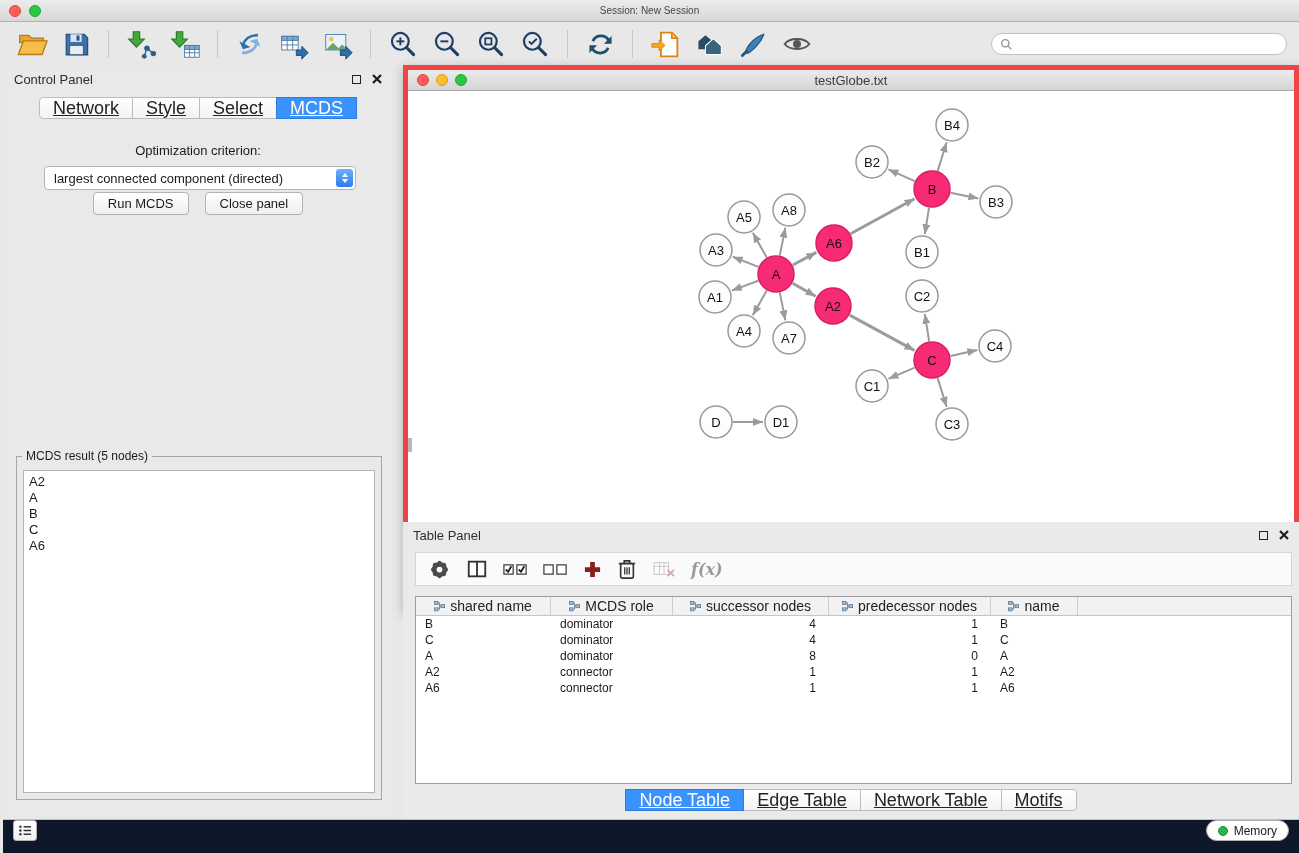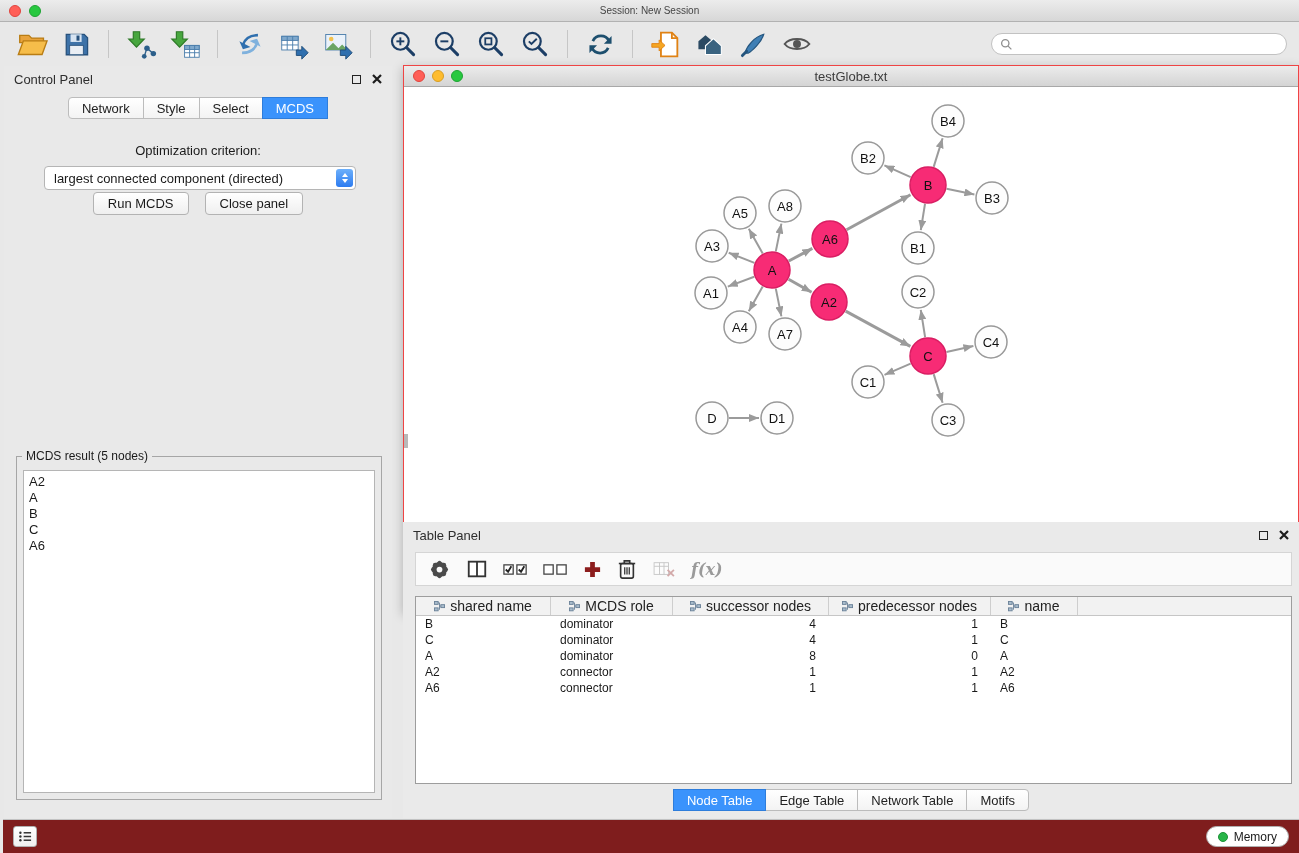--- a/index.html
+++ b/index.html
@@ -47,22 +47,22 @@
     background:#e9e9e9; display:flex; flex-direction:column;
   }
   .panel-header { height:26px; display:flex; align-items:center; padding:0 10px; flex:0 0 auto; }
   .panel-title { font-size:13px; color:#2e2e2e; }
   .panel-hbtns { margin-left:auto; display:flex; gap:11px; align-items:center; }
   .float-ico { width:9px; height:9px; border:1.5px solid #222; display:inline-block; }
   .cp-tabs { display:flex; justify-content:center; margin-top:5px; flex:0 0 auto; }
   .seg-tab {
     border:1px solid #bcbcbc; margin-left:-1px;
     background:linear-gradient(#ffffff,#f3f3f3);
-    padding:0 13px; font-size:13px; height:22px;
-    display:flex; align-items:center; color:#222;
+    padding:0 13px; font-size:18px; height:22px;
+    display:flex; align-items:center; color:#222;text-decoration:underline;
   }
   .seg-tab:first-child { border-radius:4px 0 0 4px; margin-left:0; }
   .seg-tab:last-child  { border-radius:0 4px 4px 0; }
   .seg-tab.active {
     background:#3a93fc; color:#fff; border-color:#2e7ddb;
     border-radius:0; z-index:2; position:relative;
   }
   .opt-label { text-align:center; margin-top:24px; font-size:13px; }
   .combo {
     margin:8px 36px 0 40px; height:24px;
@@ -93,21 +93,21 @@
   }
   .result-list {
     position:absolute; left:6px; right:6px; top:13px; bottom:6px;
     background:#fff; border:1px solid #b5b5b5; padding:3px 5px;
     font-size:13px; line-height:16px; overflow:hidden;
   }
 
   
   .net-window {
     position:absolute; left:403px; top:65px; width:896px; height:547px;
-    border:1px solid #ef4444; background:#fff;
+    border:5px solid #ef4444; background:#fff;
     box-shadow:0 3px 10px rgba(0,0,0,.25);
   }
   .net-titlebar {
     height:21px; background:linear-gradient(#ececec,#d4d4d4);
     border-bottom:1px solid #a8a8a8; position:relative;
     display:flex; align-items:center; justify-content:center;
     font-size:13px; color:#3c3c3c;
   }
   .net-lights { position:absolute; left:9px; top:4px; display:flex; gap:7px; }
   .net-canvas { position:absolute; top:22px; left:0; right:0; bottom:0; background:#fff; overflow:hidden; }
@@ -139,22 +139,22 @@
   }
   .tp-hcell.fill { flex:1 1 auto; border-right:none; }
   .tp-row { display:flex; height:16px; align-items:center; }
   .tp-cell { padding:0 9px; flex:0 0 auto; white-space:nowrap; overflow:hidden; }
   .tp-cell.num { text-align:right; padding-right:13px; }
   .tp-tabs { position:absolute; bottom:7px; left:0; right:0; display:flex; justify-content:center; }
 
   
   .statusbar {
     position:absolute; left:3px; right:0; bottom:0; height:34px;
-    background:#7f1d1d; border-top:1px solid #c2c2c2;
-    display:flex; align-items:center; padding:0 10px;
+    background:#0f172a; border-top:1px solid #c2c2c2;
+    display:flex; padding:0 10px;
   }
   .list-btn {
     width:24px; height:21px; border:1px solid #b0b0b0; border-radius:3px;
     background:linear-gradient(#fff,#f0f0f0);
     display:flex; align-items:center; justify-content:center;
   }
   .memory-btn {
     margin-left:auto; height:21px; border:1px solid #b0b0b0; border-radius:11px;
     background:#fff; display:flex; align-items:center; gap:6px;
     padding:0 11px; font-size:12px; color:#1a1a1a;

